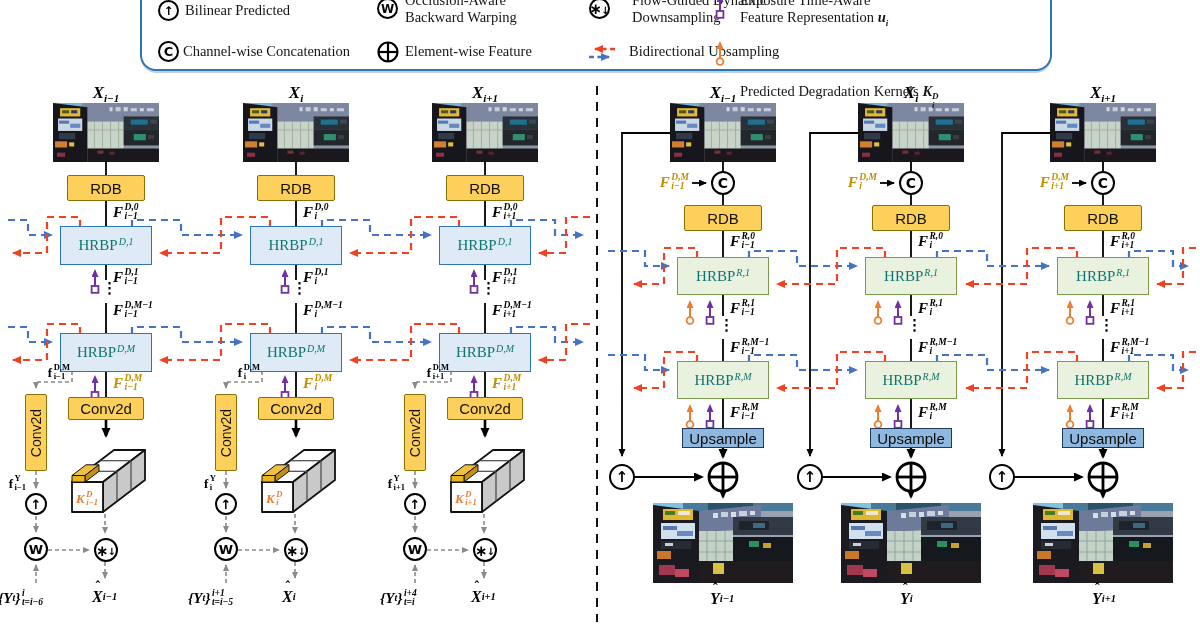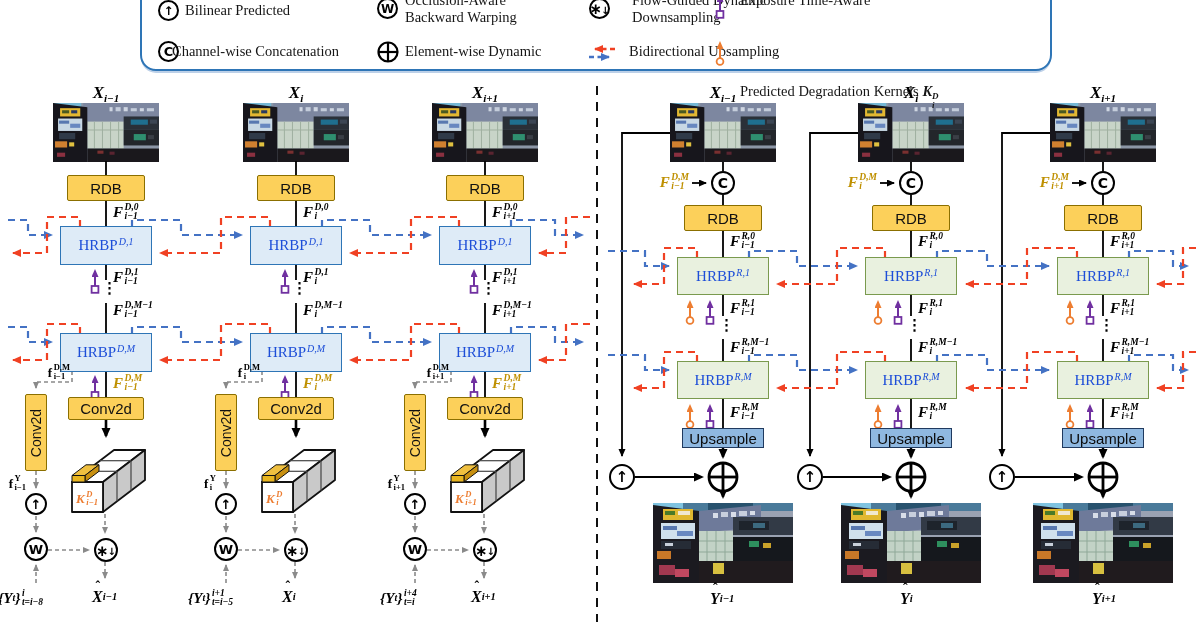--- a/index.html
+++ b/index.html
@@ -6,21 +6,21 @@
   #canvas{position:relative;width:1200px;height:628px;background:#fff;overflow:hidden;
           font-family:"Liberation Serif",serif;}
   .abs{position:absolute;}
   svg{display:block;}
   
   .gbox{position:absolute;background:#FCD05A;border:1.5px solid #8B6F00;border-radius:2px;
         display:flex;align-items:center;justify-content:center;
         font-family:"Liberation Sans",sans-serif;font-size:15px;color:#111;box-sizing:border-box;}
   .gbox.vert span{transform:rotate(-90deg);white-space:nowrap;font-size:14px;}
   .hrbp{position:absolute;box-sizing:border-box;display:flex;align-items:center;justify-content:center;
-        font-family:"Liberation Serif",serif;font-size:15px;color:#1d4ed8;}
+        font-family:"Liberation Serif",serif;font-size:15px;color:#0f766e;}
   .hrbp.d{background:#DEEBF7;border:1.6px solid #2E75B6;width:92px;height:39px;}
   .hrbp.r{background:#E9F1DF;border:1.6px solid #7A9A4E;width:92px;height:38px;}
   .hrbp .hs{font-size:10px;font-style:italic;margin:-8px 0 0 1px;}
   .upbox{position:absolute;background:#8FB8E0;border:1.5px solid #203A5F;box-sizing:border-box;
          display:flex;align-items:center;justify-content:center;
          font-family:"Liberation Sans",sans-serif;font-size:15px;color:#0a0a0a;}
   
   .circ{position:absolute;background:#fff;border:2.2px solid #000;border-radius:50%;
         display:flex;align-items:center;justify-content:center;box-sizing:border-box;
         font-family:"DejaVu Sans",sans-serif;font-weight:bold;color:#000;}
@@ -373,31 +373,32 @@
 <div class="lcirc ds" style="left:589px;top:-2px;">
       <span class="a1">∗</span>
       <span class="a2">↓</span>
     </div>
 <div class="leg-t" style="left:632px;top:-8px;">Flow-Guided Dynamic</div>
 <div class="leg-t" style="left:632px;top:9px;">Downsampling</div>
 <svg class="abs" width="12" height="28" style="left:714px;top:-9px;">
       <use href="#mkP" width="12" height="28"></use>
     </svg>
 <div class="leg-t" style="left:740px;top:-8px;">Exposure Time-Aware</div>
+<div class="leg-t" style="left:740px;top:9px;"><span>Feature Representation </span><span class="mi">u</span><sub class="mi" style="font-size:9px">i</sub></div>
 
 <div class="lcirc" style="left:158px;top:41px;font-size:13px;">
       <span>C</span>
     </div>
-<div class="leg-t" style="left:172px;top:43px;">Channel-wise Concatenation</div>
+<div class="leg-t" style="left:183px;top:43px;">Channel-wise Concatenation</div>
 <svg class="abs" width="22" height="22" style="left:377px;top:41px;">
       <circle cx="11" cy="11" r="9.5" fill="#fff" stroke="#000" stroke-width="2.2"></circle>
       <line x1="1.5" y1="11" x2="20.5" y2="11" stroke="#000" stroke-width="2.2"></line>
       <line x1="11" y1="1.5" x2="11" y2="20.5" stroke="#000" stroke-width="2.2"></line>
     </svg>
-<div class="leg-t" style="left:405px;top:43px;">Element-wise Dynamic</div>
+<div class="leg-t" style="left:405px;top:43px;">Element-wise Feature</div>
 <svg class="abs" width="38" height="18" style="left:583px;top:44px;">
   <line x1="32" y1="5" x2="12" y2="5" stroke="#F04123" stroke-width="2.4" stroke-dasharray="5 3.5" marker-end="url(#ar)"></line>
   <line x1="6" y1="13" x2="26" y2="13" stroke="#4472C4" stroke-width="2.4" stroke-dasharray="5 3.5" marker-end="url(#abl)"></line>
 </svg>
 <div class="leg-t" style="left:629px;top:43px;">Bidirectional Upsampling</div>
 <svg class="abs" width="12" height="28" style="left:714px;top:38px;">
       <use href="#mkO" width="12" height="28"></use>
     </svg>
 <div class="leg-t" style="left:740px;top:43px;margin-top:40px;"><span>Predicted Degradation Kernels </span><span class="mi">K</span><span class="stk">
         <span>D</span>
@@ -478,21 +479,21 @@
       <span class="a1">∗</span>
       <span class="a2">↓</span>
     </div>
 <div class="fl" style="left:-2px;top:589px;">
       <span>{</span>
       <span>Y</span>
       <sub style="font-size:10px">t</sub>
       <span>}</span>
       <span class="stk">
         <span>i</span>
-        <span>t=i−8</span>
+        <span>t=i−6</span>
       </span>
     </div>
 <div class="fl" style="left:92px;top:589px;font-size:16px;">
       <span class="hw"><span class="hat">ˆ</span><span>X</span></span>
       <sub class="sb">i−1</sub>
     </div>
 
 <div class="ttl" style="left:243px;top:83px;"><span>X</span><sub class="sb">i</sub></div>
 <div class="gbox" style="left:257px;top:175px;width:78px;height:26px;">RDB</div>
 <div class="fl" style="left:303px;top:203px;">

